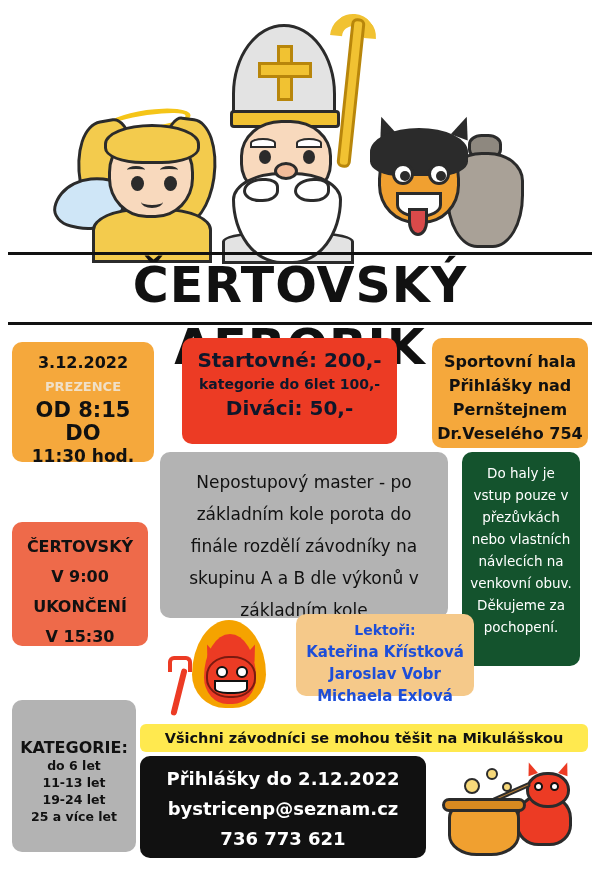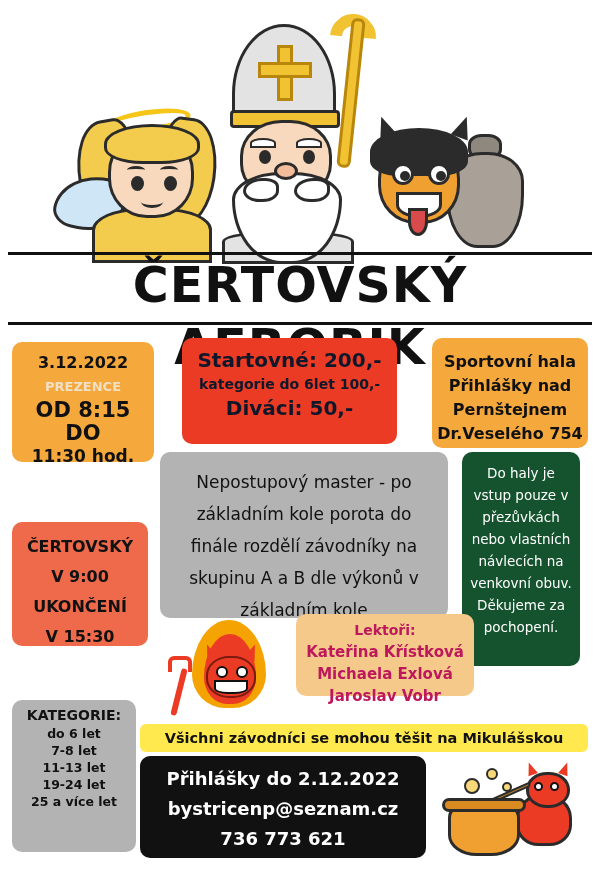--- a/index.html
+++ b/index.html
@@ -282,33 +282,33 @@
 
   .box-times {
     left: 12px; top: 522px; width: 136px; height: 124px;
     background: #ee6a4a; color: #111;
     padding-top: 10px;
     font-size: 16px; font-weight: bold; line-height: 30px;
   }
 
   .box-lektori {
     left: 296px; top: 614px; width: 178px; height: 82px;
-    background: #f5c98a; color: #be185d;
+    background: #f5c98a; color: #1d4ed8;
     padding-top: 5px;
     font-size: 15px; font-weight: bold; line-height: 22px;
   }
   .box-lektori .lek-title { font-size: 14px; }
 
   .box-categories {
     left: 12px; top: 700px; width: 124px; height: 152px;
     background: #b3b3b3; color: #111;
     padding-top: 6px;
     font-size: 12.5px; font-weight: bold; line-height: 17px;
   }
-  .box-categories .cat-title { font-size: 14px; line-height: 19px; }
+  .box-categories .cat-title { font-size: 16px; line-height: 19px; margin-top: 32px; }
 
   .box-banner {
     left: 140px; top: 724px; width: 448px; height: 28px;
     background: #ffe94f; color: #111;
     border-radius: 6px;
     font-size: 14.5px; font-weight: bold; line-height: 28px;
   }
 
   .box-contact {
     left: 140px; top: 756px; width: 286px; height: 102px;
@@ -496,28 +496,27 @@
   <div class="m-eye l"></div>
   <div class="m-eye r"></div>
   <div class="m-grin"></div>
   <div class="m-fork"></div>
   <div class="m-fork-tip"></div>
 </div>
 
 <div class="box box-lektori">
   <div class="lek-title line">Lektoři:</div>
   <div class="line">Kateřina Křístková</div>
+  <div class="line">Jaroslav Vobr</div>
   <div class="line">Michaela Exlová</div>
-  <div class="line">Jaroslav Vobr</div>
 </div>
 
 <div class="box box-categories">
   <div class="cat-title line">KATEGORIE:</div>
   <div class="line">do 6 let</div>
-  <div class="line">7-8 let</div>
   <div class="line">11-13 let</div>
   <div class="line">19-24 let</div>
   <div class="line">25 a více let</div>
 </div>
 
 <div class="box box-banner">Všichni závodníci se mohou těšit na Mikulášskou nadílku :)</div>
 
 <div class="box box-contact">
   <div class="line">Přihlášky do 2.12.2022</div>
   <div class="line">bystricenp@seznam.cz</div>

